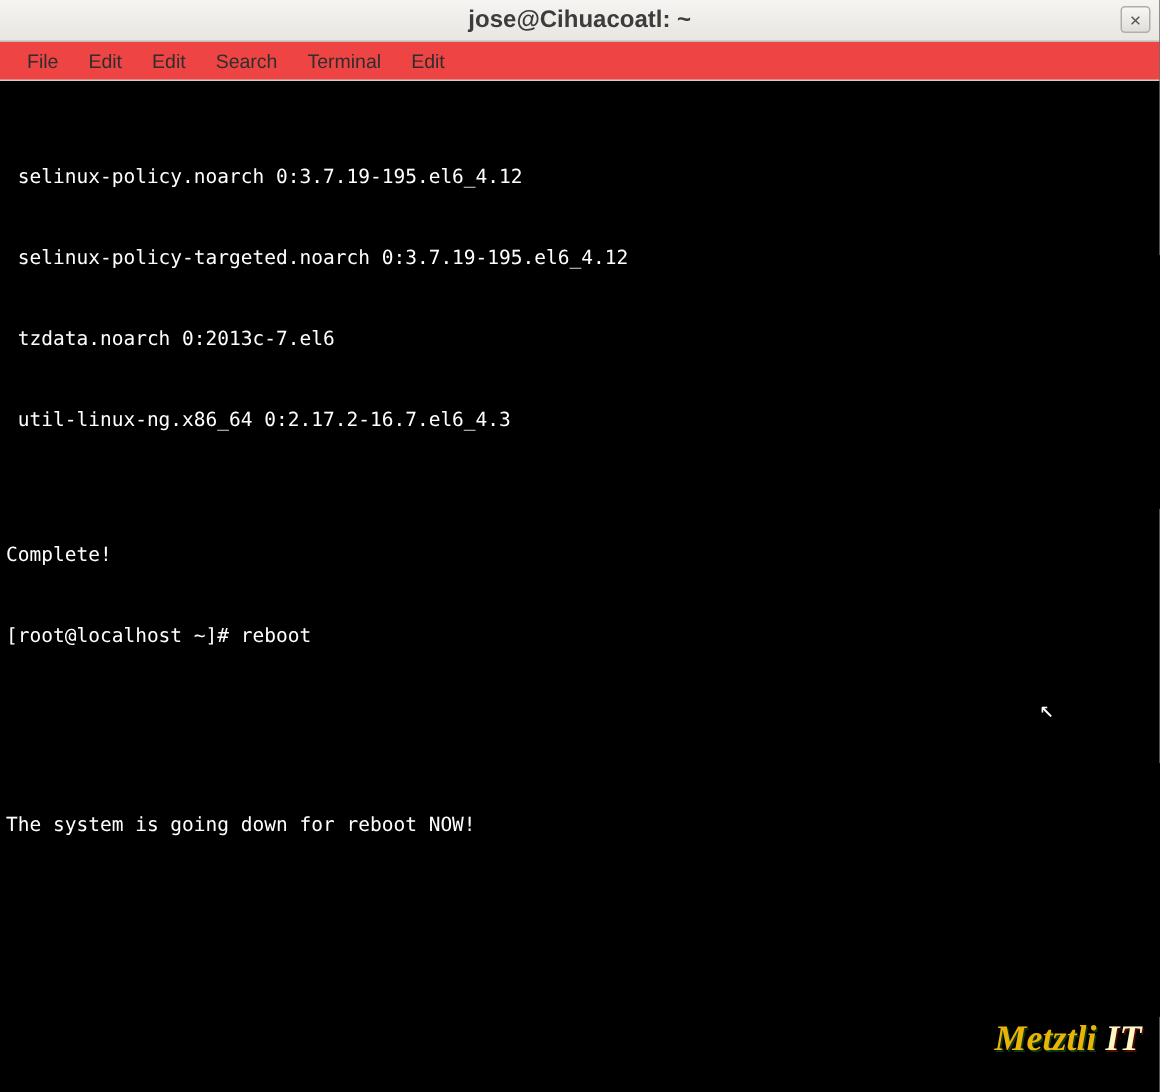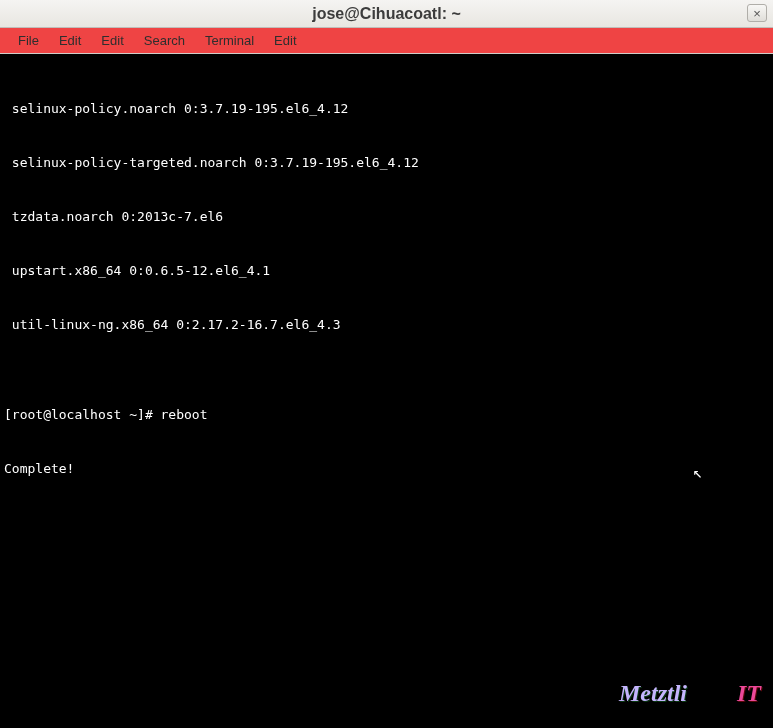--- a/index.html
+++ b/index.html
@@ -58,47 +58,46 @@
       font-size: 13px;
       color: #2e2e2e;
       cursor: pointer;
     }
     .terminal {
       background: #000;
       color: #fff;
       font-family: "DejaVu Sans Mono", "Courier New", monospace;
       font-size: 13px;
       line-height: 18px;
-      padding: 10px 4px;
+      padding: 20px 4px;
       height: calc(100% - 54px);
       overflow: hidden;
       white-space: pre;
       position: relative;
     }
     .term-line {
       white-space: pre;
     }
     .watermark {
       position: absolute;
       bottom: 8px;
       right: 12px;
       font-family: Georgia, serif;
       font-size: 24px;
       font-style: italic;
       font-weight: bold;
       pointer-events: none;
     }
     .watermark .green {
-      color: #c4b5fd;
+      color: #eab308;
       text-shadow: 1px 1px 0 #0a3a12;
     }
     .watermark .red {
-      color: #ec4899;
+      color: #fef9c3;
       text-shadow: 1px 1px 0 #5a0808;
-      margin-left: 44px;
     }
     .cursor-arrow {
       position: absolute;
       pointer-events: none;
       font-size: 16px;
       color: #fff;
       text-shadow: 1px 1px 0 #000, -1px -1px 0 #000, 1px -1px 0 #000, -1px 1px 0 #000;
     }
   </style>
 </head>
@@ -117,27 +116,27 @@
   <div class="menu-item">Edit</div>
   <div class="menu-item">Search</div>
   <div class="menu-item">Terminal</div>
   <div class="menu-item">Edit</div>
 </div>
 
 <div class="terminal">
   <div class="term-line"> selinux-policy.noarch 0:3.7.19-195.el6_4.12</div>
   <div class="term-line"> selinux-policy-targeted.noarch 0:3.7.19-195.el6_4.12</div>
   <div class="term-line"> tzdata.noarch 0:2013c-7.el6</div>
-  <div class="term-line"> upstart.x86_64 0:0.6.5-12.el6_4.1</div>
   <div class="term-line"> util-linux-ng.x86_64 0:2.17.2-16.7.el6_4.3</div>
   <div class="term-line"></div>
+  <div class="term-line">Complete!</div>
   <div class="term-line">[root@localhost ~]# reboot</div>
-  <div class="term-line">Complete!</div>
   <div class="term-line"></div>
   <div class="term-line"></div>
+  <div class="term-line">The system is going down for reboot NOW!</div>
   
   
   
   <div class="term-line"></div>
   
   <div class="term-line"></div>
 
   
   
   

